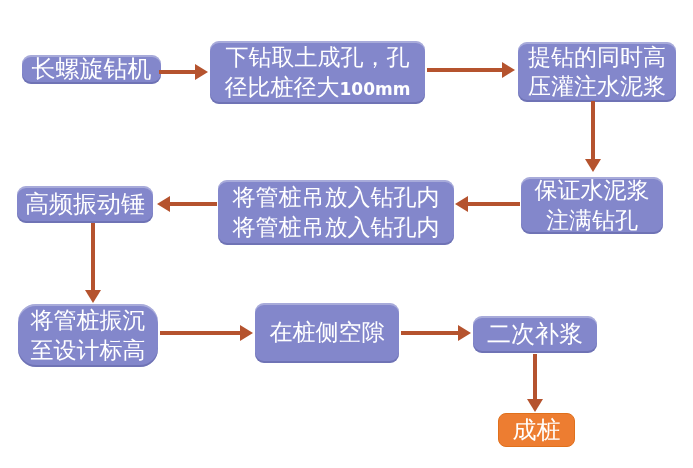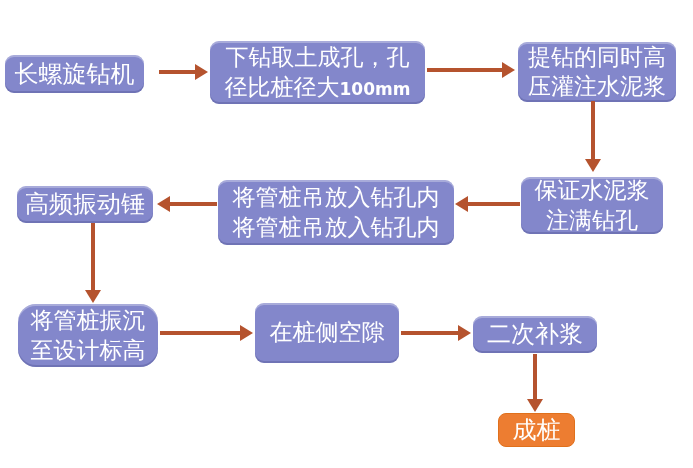--- a/index.html
+++ b/index.html
@@ -45,21 +45,21 @@
   .arrow.l .head{left:0;top:0;border-top:8px solid transparent;border-bottom:8px solid transparent;border-right:13px solid var(--arrow,#B5532E);}
   .arrow.d{width:16px;}
   .arrow.d .stem{top:0;bottom:12px;left:6px;width:4px;}
   .arrow.d .head{bottom:0;left:0;border-left:8px solid transparent;border-right:8px solid transparent;border-top:13px solid var(--arrow,#B5532E);}
 </style>
 </head>
 <body>
 
 <div class="canvas">
 
-  <div class="node f24" style="left:5px;top:55px;width:139px;height:38px;">
+  <div class="node f24" style="left:22px;top:55px;width:139px;height:29px;">
     <span class="ln">长螺旋钻机</span>
   </div>
 
   <div class="arrow r" style="left:159px;top:64px;width:49px;">
     <div class="stem"></div>
     <div class="head"></div>
   </div>
 
   <div class="node f23" style="left:210px;top:41px;width:215px;height:63px;">
     <span class="ln">下钻取土成孔，孔</span>

